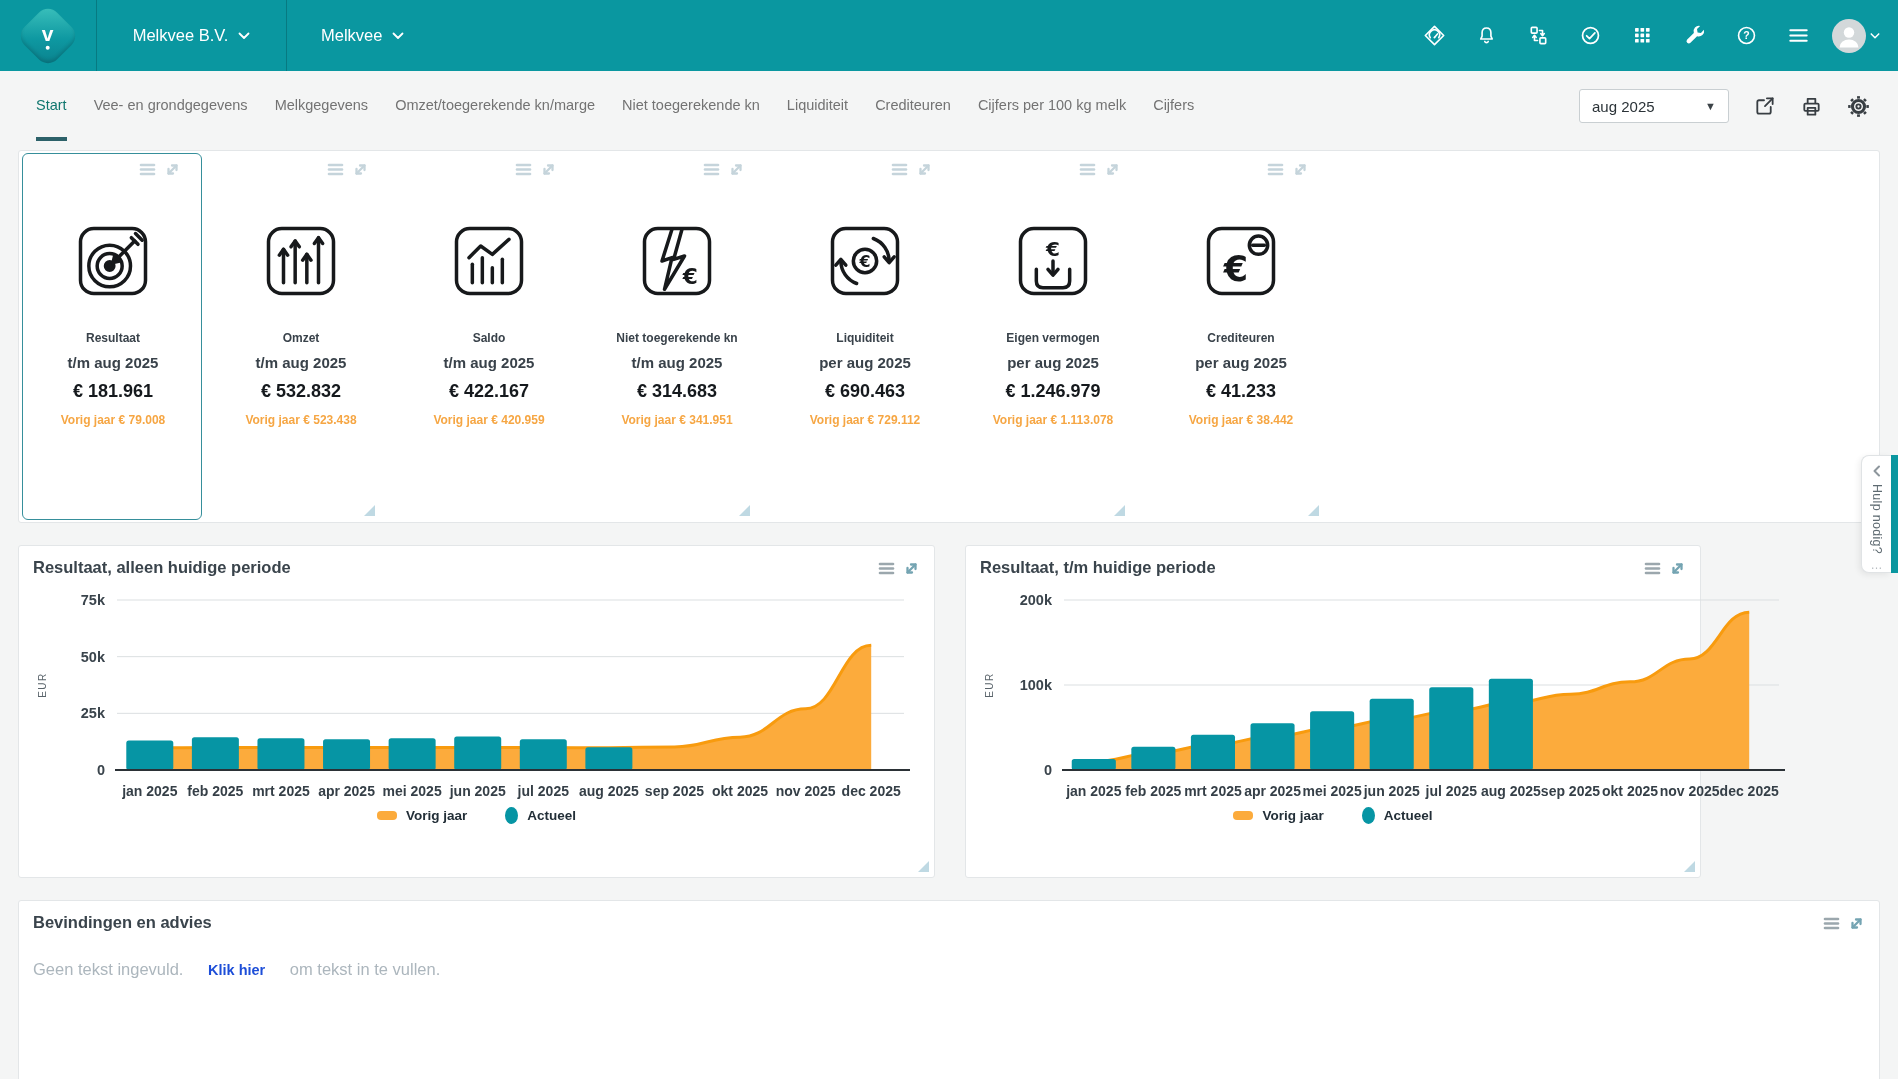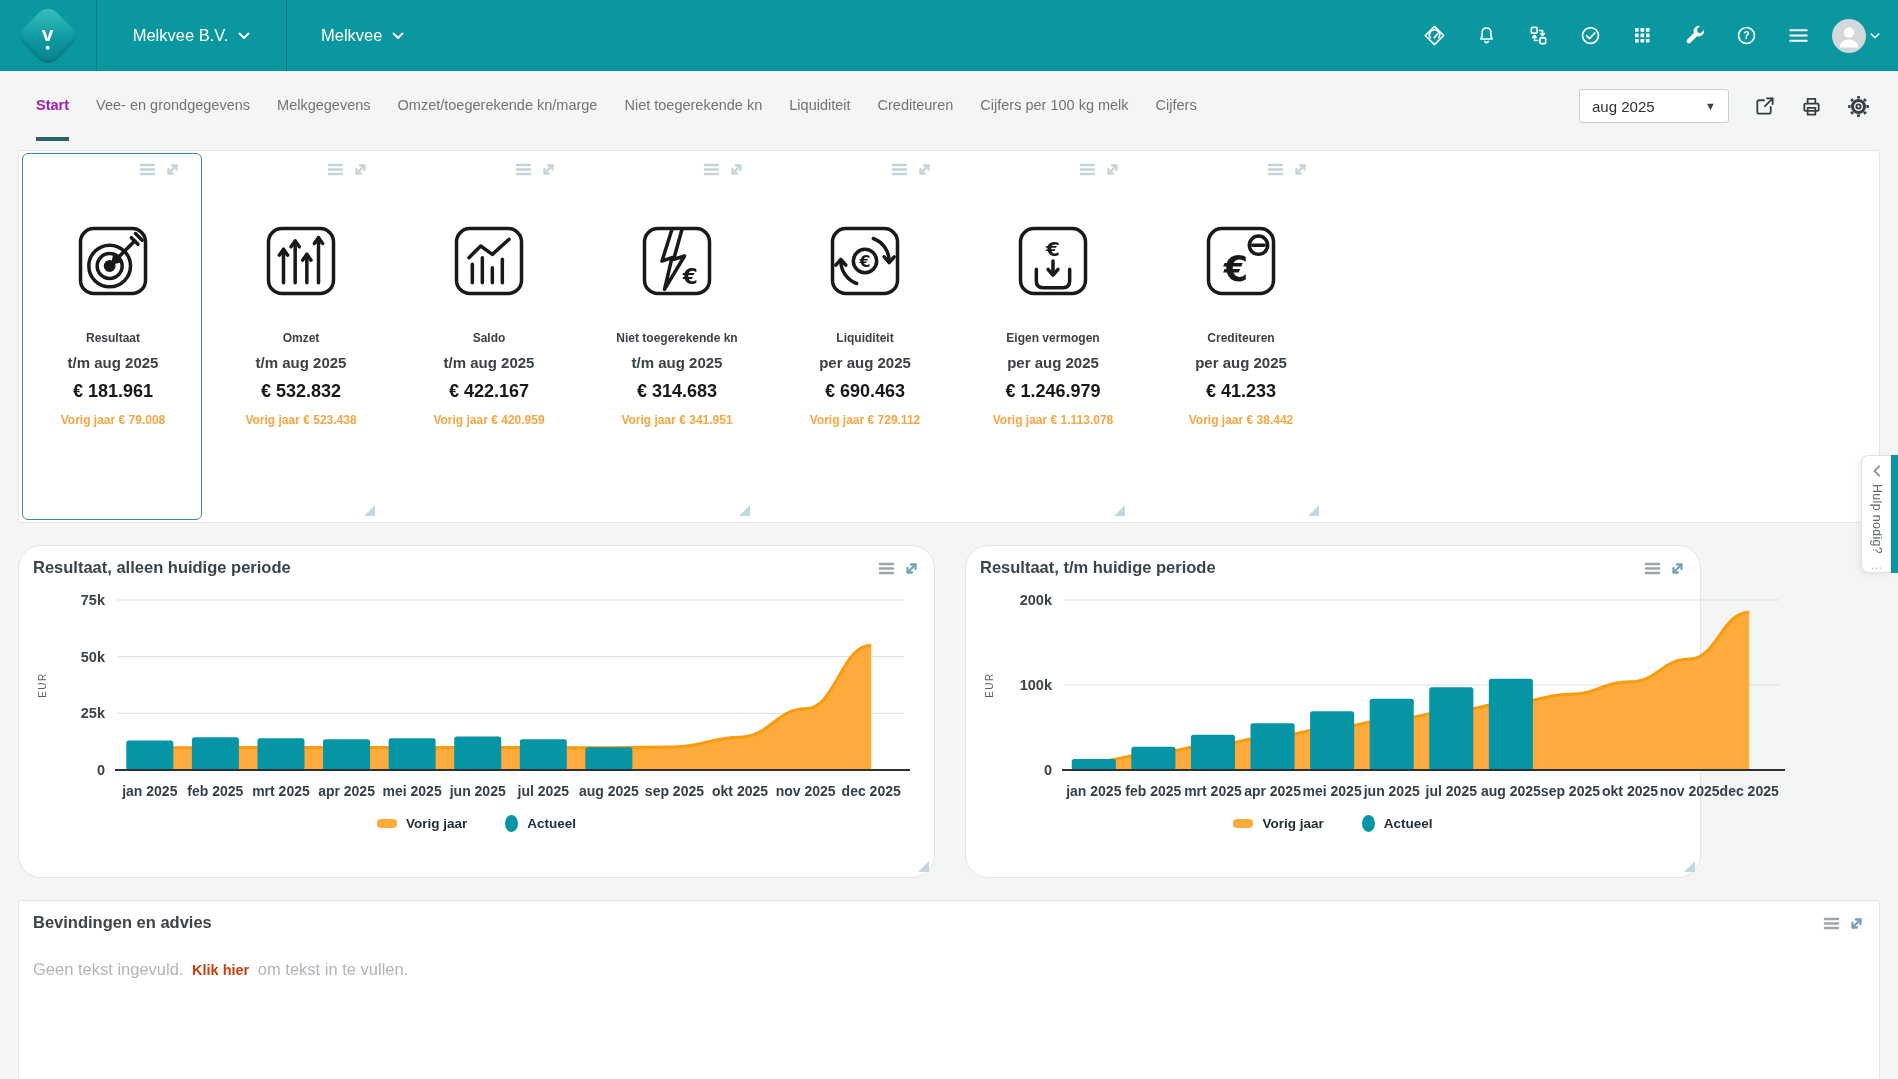--- a/index.html
+++ b/index.html
@@ -30,21 +30,21 @@
   .avatar-wrap { display:flex; align-items:center; gap:4px; cursor:pointer; }
   .avatar { width:34px; height:34px; border-radius:50%; background:#D3D8DA; position:relative; overflow:hidden; }
   .avatar svg { width:34px; height:34px; }
 
   
   .navbar { position:absolute; top:71px; left:0; width:100%; height:70px;
             display:flex; align-items:stretch; }
   .tabs { display:flex; align-items:stretch; padding-left:36px; gap:27px; }
   .tab { display:flex; align-items:center; font-size:14.5px; font-weight:400; color:#737373;
          cursor:pointer; border-bottom:4px solid transparent; padding-top:2px; white-space:nowrap; }
-  .tab.active { color:#a21caf; font-weight:700; border-bottom-color:#2C6169;text-align:right; }
+  .tab.active { color:#0f766e; font-weight:400; border-bottom-color:#2C6169;text-align:right; }
   .nav-right { margin-left:auto; display:flex; align-items:center; gap:24px; padding-right:28px; }
   .select { width:150px; height:34px; background:#fff; border:1px solid #C9CFD2; border-radius:3px;
             display:flex; align-items:center; padding:0 12px; cursor:pointer; }
   .select span { font-size:15px; color:#2B3338; }
   .select .caret { margin-left:auto; color:#3B4247; font-size:11px; }
   .nav-icon { cursor:pointer; display:flex; }
   .nav-icon svg { width:23px; height:23px; }
 
   
   .content { position:absolute; top:141px; left:0; width:100%; padding:0 18px; }
@@ -65,36 +65,36 @@
   .kpi-card.selected { border:1px solid #368F9B; }
   .kpi-inner { height:100%; display:flex; flex-direction:column; align-items:center; text-align:center; }
   .kpi-icon { margin-top:70px; width:80px; height:80px; color:#17191B; }
   .kpi-title  { margin-top:30px; font-size:12px; font-weight:600; color:#39424A; }
   .kpi-period { margin-top:9px;  font-size:15px;   font-weight:700; color:#39424A; }
   .kpi-value  { margin-top:10px; font-size:18px;   font-weight:700; color:#15191D; }
   .kpi-prev   { margin-top:11px; font-size:12px;   font-weight:600; color:#F6A643; }
 
   
   .charts-row { margin-top:22px; display:flex; gap:30px; }
-  .chart-panel { height:333px; padding:12px 14px 0;border-radius:23px; }
+  .chart-panel { height:333px; padding:12px 14px 0; }
   .chart-panel .panel-icons { top:14px; right:14px; }
   .chart-title { font-size:16.5px; font-weight:600; color:#3A444C; }
   .chart-panel svg.chart { display:block; margin-top:8px; }
-  .legend { display:flex; justify-content:center; align-items:center; gap:38px; margin-top:8px; }
+  .legend { display:flex; justify-content:center; align-items:center; gap:38px; margin-top:0; }
   .legend-item { display:flex; align-items:center; gap:9px; cursor:pointer; }
   .legend-label { font-size:13.5px; font-weight:700; color:#232F38; }
   .swatch-bar { width:20px; height:9px; border-radius:4px; }
   .swatch-dot { width:13px; height:17px; border-radius:50%; }
 
   
   .notes-panel { margin-top:22px; height:235px; padding:12px 14px; }
   .notes-panel .panel-icons { top:14px; right:14px; }
   .notes-title { font-size:16.5px; font-weight:600; color:#3A444C; }
   .notes-body { margin-top:28px; font-size:16.5px; color:#ACB6BD; }
-  .notes-link { font-size:14.5px; color:#c2410c; font-weight:600; cursor:pointer; margin:0 4px; }
+  .notes-link { font-size:14.5px; color:#1d4ed8; font-weight:600; cursor:pointer; margin:0 20px; }
 
   
   .help-edge { position:absolute; right:0; top:455px; width:7px; height:118px; background:#0A97A0; }
   .help-tab { position:absolute; right:7px; top:455px; width:30px; height:118px; background:#fff;
               border:1px solid #E0E3E5; border-right:none; border-radius:8px 0 0 8px;
               box-shadow:-2px 2px 6px rgba(0,0,0,.07); cursor:pointer;
               display:flex; flex-direction:column; align-items:center; padding:9px 0 4px; }
   .help-chev { width:10px; height:12px; color:#8D969C; }
   .help-label { margin-top:7px; writing-mode:vertical-rl; font-size:12.5px; color:#5F6B72; letter-spacing:.3px; }
   .help-dots { margin-top:auto; color:#B6BCC0; font-size:12px; line-height:6px; }

